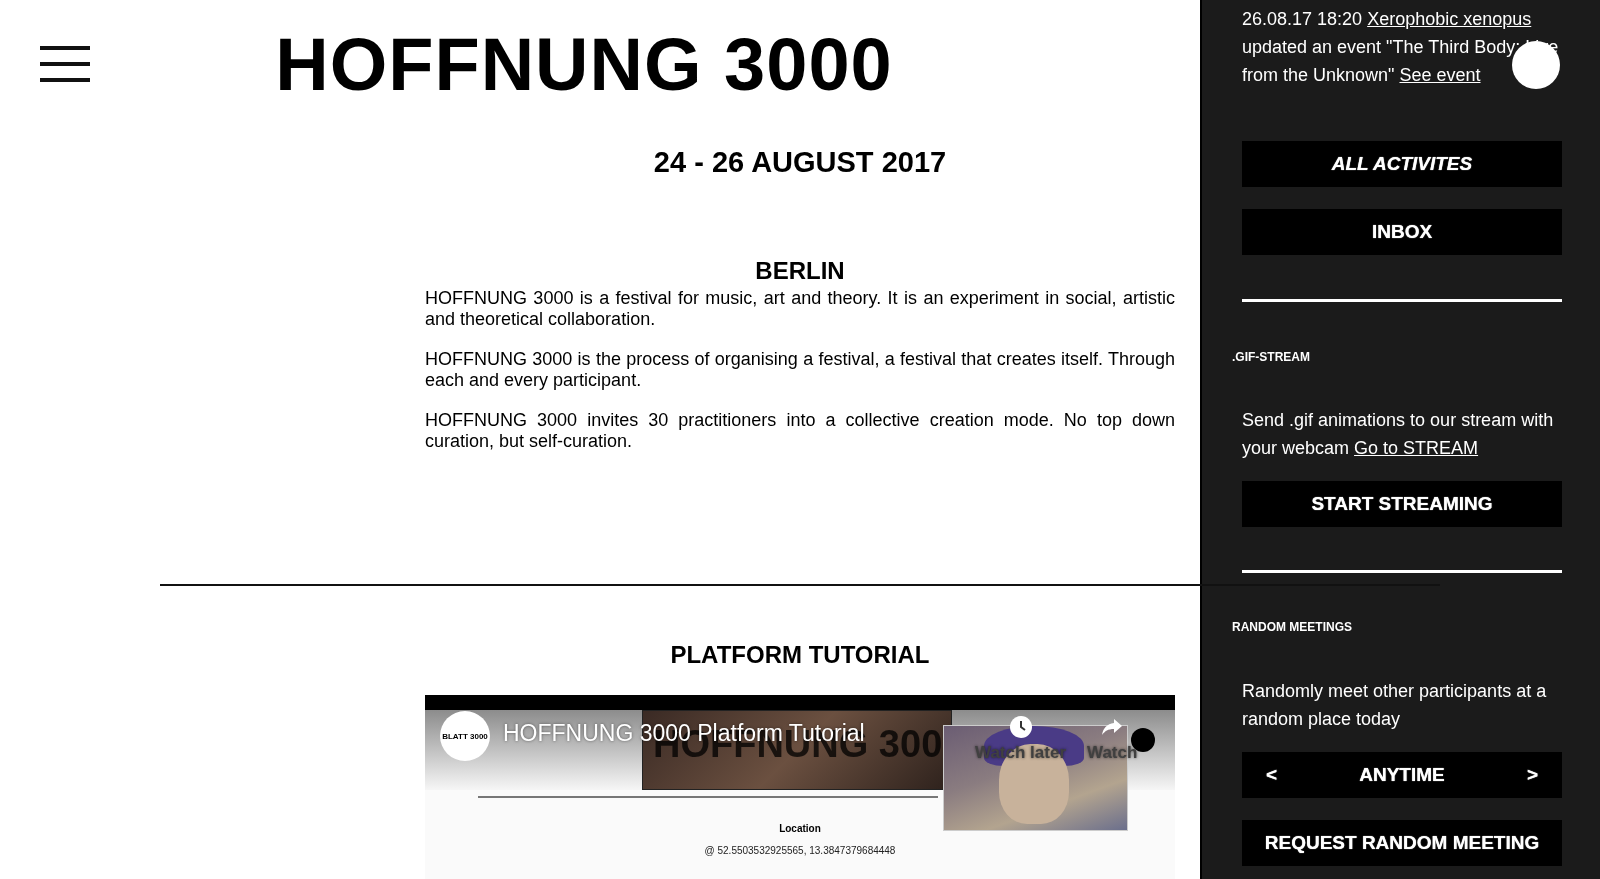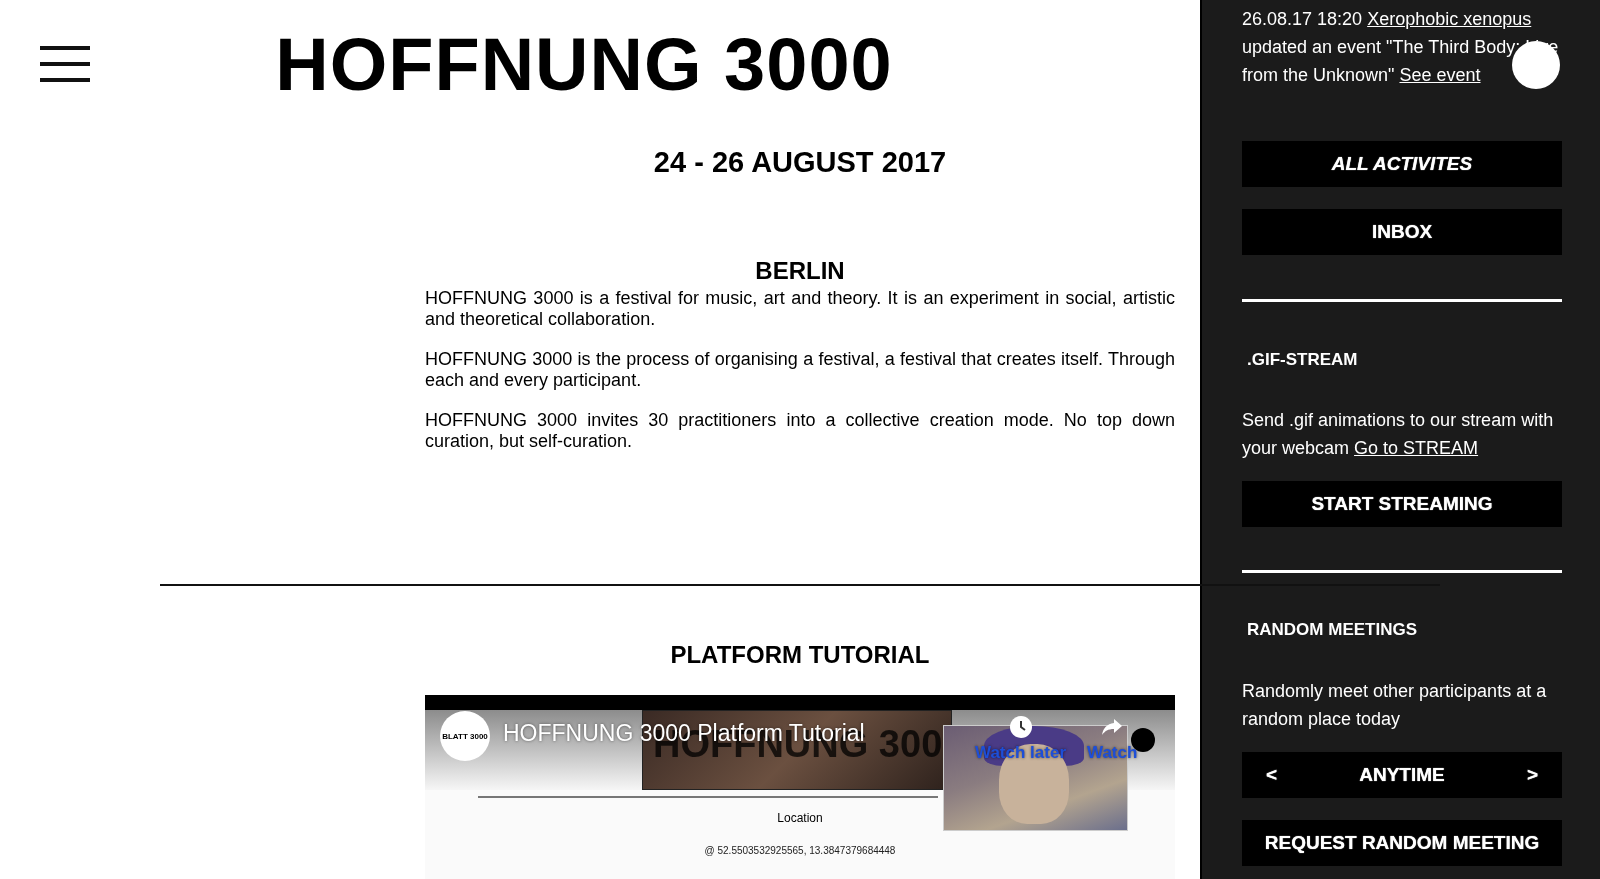--- a/index.html
+++ b/index.html
@@ -28,37 +28,37 @@
   .video { position: absolute; left: 425px; top: 695px; width: 750px; height: 184px; background: #fafafa; overflow: hidden; }
   .video-topbar { position: absolute; left: 0; top: 0; width: 100%; height: 15px; background: #000; }
   .video-frame-gradient { position: absolute; left: 0; top: 15px; width: 100%; height: 80px; background: linear-gradient(#8c8c8c, #f6f6f6); }
   .video-thumb-dark { position: absolute; left: 217px; top: 15px; width: 310px; height: 80px; background: linear-gradient(135deg, #3a2a24, #6b5040 50%, #2d211c); border: 1px solid #222; }
   .video-thumb-dark .ghost { position: absolute; left: 10px; top: 12px; font-weight: bold; font-size: 38px; color: rgba(0,0,0,0.75); white-space: nowrap; }
   .video-cam { position: absolute; left: 518px; top: 30px; width: 185px; height: 106px; background: linear-gradient(160deg, #6b5d73, #8a7c80 40%, #b3a48f 70%, #6b6f8c); border: 1px solid #ccc; }
   .video-cam .face { position: absolute; left: 55px; top: 18px; width: 70px; height: 80px; border-radius: 45% 45% 40% 40%; background: #c8b29b; }
   .video-cam .hair { position: absolute; left: 40px; top: 0px; width: 100px; height: 40px; border-radius: 50% 50% 20% 20%; background: #4a3b86; }
   .video-logo { position: absolute; left: 15px; top: 16px; width: 50px; height: 50px; border-radius: 50%; background: #fff; font-size: 8px; font-weight: bold; display: flex; align-items: center; justify-content: center; }
   .video-title { position: absolute; left: 78px; top: 25px; color: #fff; font-size: 23px; text-shadow: 0 0 3px rgba(0,0,0,0.5); white-space: nowrap; }
-  .video-action { position: absolute; top: 20px; color: #1d4ed8; font-size: 17px; font-weight: bold; text-align: center; text-shadow: 0 0 3px rgba(0,0,0,0.6); }
+  .video-action { position: absolute; top: 20px; color: #404040; font-size: 17px; font-weight: bold; text-align: center; text-shadow: 0 0 3px rgba(0,0,0,0.6); }
   .video-action .ic { display: block; margin: 0 auto 4px; width: 24px; height: 24px; }
   .video-dot { position: absolute; left: 706px; top: 33px; width: 24px; height: 24px; border-radius: 50%; background: #000; }
   .video-rule { position: absolute; left: 53px; top: 101px; width: 460px; height: 2px; background: #777; }
-  .video-location-label { position: absolute; left: 0; width: 100%; top: 116px; text-align: center; font-size: 12px; font-weight: normal; }
+  .video-location-label { position: absolute; left: 0; width: 100%; top: 128px; text-align: center; font-size: 10px; font-weight: bold; }
   .video-location-coords { position: absolute; left: 0; width: 100%; top: 150px; text-align: center; font-size: 10px; color: #222; }
 
   
   .sidebar { position: absolute; left: 1200px; top: 0; width: 400px; height: 879px; background: #1b1b1b; border-left: 2px solid #000; color: #fff; }
   .sb-inner { position: absolute; left: 40px; width: 320px; }
   .activity { top: 5px; font-size: 18px; line-height: 28px; }
   .activity a { color: #fff; text-decoration: underline; }
   .activity b { font-weight: normal; }
   .white-dot { position: absolute; left: 1512px; top: 41px; width: 48px; height: 48px; border-radius: 50%; background: #fff; z-index: 10; }
   .sb-btn { position: absolute; left: 40px; width: 320px; height: 46px; background: #000; color: #fff; font-weight: bold; font-size: 19px; display: flex; align-items: center; justify-content: center; cursor: pointer; text-shadow: 0 0 1px #fff; }
   .sb-rule { position: absolute; left: 40px; width: 320px; height: 3px; background: #fff; }
-  .sb-heading { position: absolute; left: 45px; font-weight: bold; font-size: 17px; }
+  .sb-heading { position: absolute; left: 30px; font-weight: bold; font-size: 12px; }
   .sb-text { position: absolute; left: 40px; width: 330px; font-size: 18px; line-height: 28px; }
   .sb-text a { color: #fff; text-decoration: underline; }
   .sb-stepper { justify-content: space-between; padding: 0 24px; }
 </style>
 </head>
 <body>
 
 <div class="hamburger">
   <span></span>
   <span></span>

